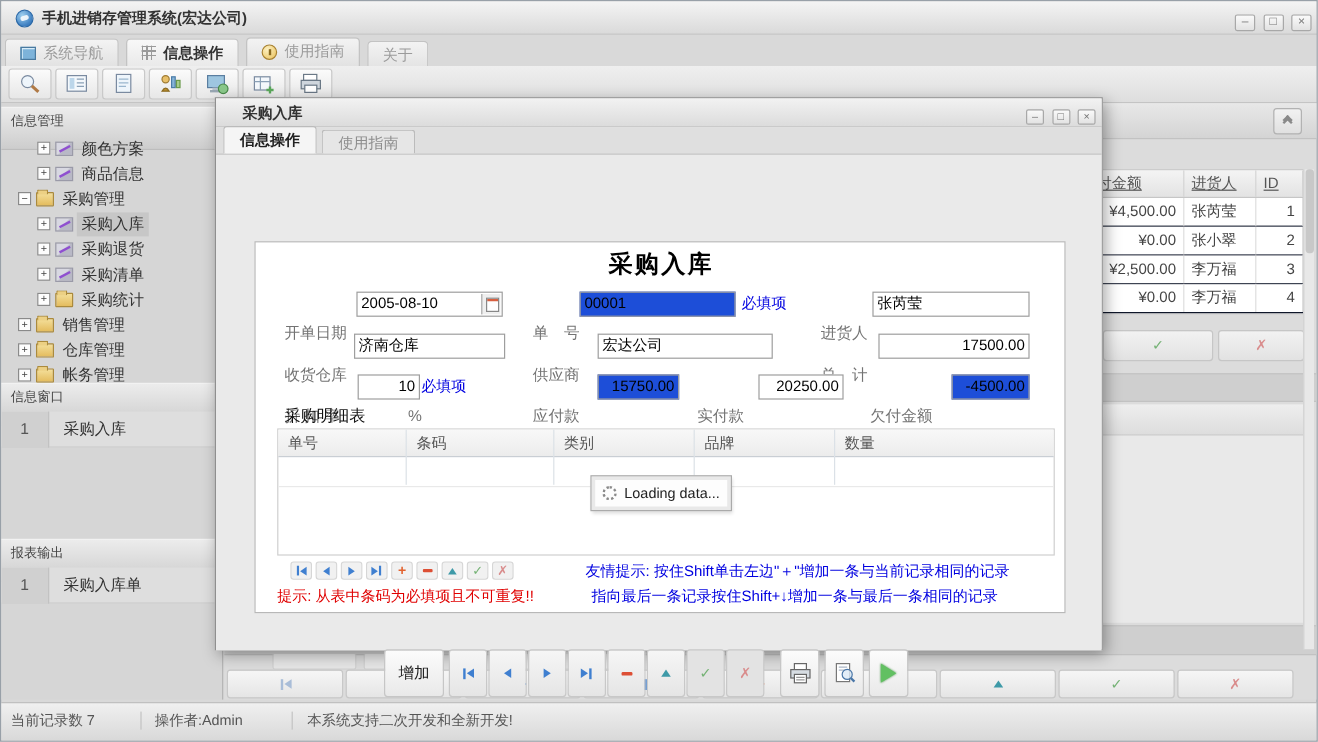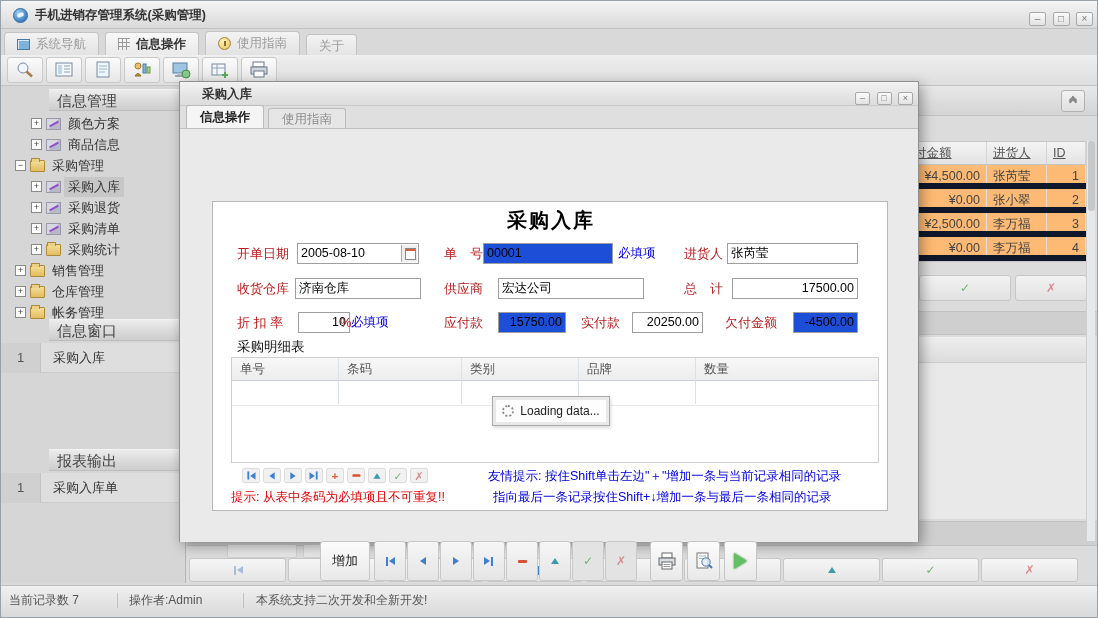--- a/index.html
+++ b/index.html
@@ -36,23 +36,23 @@
   .ic-clock::after{content:"";position:absolute;left:5px;top:3px;width:2px;height:5px;background:#8a6a20;}
 
   
   #toolbar{left:0;top:54px;width:1098px;height:31px;background:linear-gradient(#efefef,#dedede);
            border-bottom:1px solid #c4c4c4;display:flex;align-items:center;padding-left:6px;gap:3px;}
   .tool-btn{width:36px;height:26px;border:1px solid #c9c9c9;border-radius:3px;
             background:linear-gradient(#fbfbfb,#e7e7e7);display:flex;align-items:center;justify-content:center;}
 
   
   #sidebar{left:0;top:85px;width:185px;height:497px;background:#d6d6d6;border-right:1px solid #b6b6b6;}
-  .panel-header{position:absolute;left:0;width:185px;height:22px;line-height:22px;
+  .panel-header{position:absolute;left:0;width:185px;height:36px;line-height:22px;
       background:linear-gradient(#ececec,#cdcdcd);border-top:1px solid #f2f2f2;border-bottom:1px solid #bdbdbd;
-      font-size:15px;color:#444;padding-left:8px;margin-left:48px;}
+      font-size:11px;color:#444;padding-left:8px;}
   #tree{position:absolute;left:0;top:27px;width:185px;height:206px;}
   .tree-row{position:relative;height:21px;display:flex;align-items:center;font-size:13px;color:#333;}
   .expand-box{width:11px;height:11px;border:1px solid #8a8a8a;background:#fdfdfd;font-size:9px;line-height:9px;
       text-align:center;color:#444;flex:none;}
   .tree-icon{width:15px;height:12px;margin:0 3px 0 4px;flex:none;position:relative;}
   .tree-icon.folder{background:linear-gradient(#f4df9a,#e4bc5e);border:1px solid #ab8a3c;border-radius:1px;}
   .tree-icon.folder::before{content:"";position:absolute;left:0;top:-3px;width:7px;height:3px;
       background:#ecd084;border:1px solid #ab8a3c;border-bottom:none;border-radius:1px 1px 0 0;}
   .tree-icon.tool{background:linear-gradient(135deg,#d8d8e2 45%,#b8b8c6 55%);border:1px solid #9a9aa8;}
   .tree-icon.tool::after{content:"";position:absolute;left:2px;top:4px;width:10px;height:2px;
@@ -68,21 +68,21 @@
   
   #content-bg{left:186px;top:85px;width:912px;height:497px;background:#dcdcdc;}
   #bg-head{left:0;top:0;width:912px;height:30px;background:linear-gradient(#e8e8e8,#d4d4d4);
       border-bottom:1px solid #c2c2c2;}
   #collapse-btn{left:874px;top:4px;width:24px;height:22px;border:1px solid #b2b2b2;border-radius:3px;
       background:linear-gradient(#f2f2f2,#e0e0e0);display:flex;flex-direction:column;align-items:center;justify-content:center;}
   .chev{width:6px;height:6px;border-top:2px solid #8a8a8a;border-left:2px solid #8a8a8a;transform:rotate(45deg);margin:-2px 0;}
   #bg-table{left:720px;top:55px;width:180px;background:#e9e9e9;border:1px solid #c6c6c6;font-size:12.5px;color:#444;}
   .bgt-head{display:flex;height:23px;background:linear-gradient(#f4f4f4,#e3e3e3);border-bottom:1px solid #c6c6c6;color:#555;}
   .bgt-head span{line-height:22px;padding:0 6px;border-right:1px solid #d4d4d4;text-decoration:underline;}
-  .bgt-row{display:flex;height:24px;border-bottom:6px solid #0f172a;background:#fdba74;}
+  .bgt-row{display:flex;height:24px;border-bottom:1px solid #0f172a;background:#ffffff;}
   .bgt-row span{line-height:23px;padding:0 6px;border-right:1px solid #dedede;white-space:nowrap;overflow:hidden;}
   .money{text-align:right;}
   .bg-btn{position:absolute;height:26px;border:1px solid #c6c6c6;border-radius:3px;
       background:linear-gradient(#f2f2f2,#e2e2e2);display:flex;align-items:center;justify-content:center;
       font-size:13px;font-weight:bold;}
   .band{position:absolute;left:0;width:912px;background:#cfcfcf;border-top:1px solid #c2c2c2;border-bottom:1px solid #c2c2c2;}
   #bg-panel2h{left:0;top:251px;width:900px;height:26px;background:linear-gradient(#eeeeee,#dddddd);border-bottom:1px solid #cbcbcb;}
   #bg-panel2b{left:0;top:277px;width:900px;height:156px;background:#e9e9e9;}
   .ghost{position:absolute;height:14px;background:#e6e6e6;border:1px solid #cfcfcf;border-radius:2px;}
   #bg-scroll{left:899px;top:55px;width:9px;height:400px;background:#e8e8e8;border-left:1px solid #d0d0d0;}
@@ -121,21 +121,21 @@
   #dlg-controls{right:5px;top:5px;}
   #dlg-controls .winbtn{width:15px;height:13px;font-size:9px;line-height:10px;}
   #dlg-tabs{left:0;top:24px;width:738px;height:23px;background:#dfdfdf;border-bottom:1px solid #c0c0c0;}
   .dtab{position:absolute;bottom:0;padding:0 13px;font-size:12.5px;border:1px solid #bbbbbb;border-bottom:none;
       border-radius:3px 3px 0 0;background:#e6e6e6;color:#8c8c8c;height:20px;line-height:20px;}
   .dtab.active{height:23px;line-height:23px;background:#f5f5f5;color:#222;font-weight:bold;}
   #dlg-body{left:0;top:47px;width:738px;height:413px;background:#eaeaea;}
 
   #form-panel{left:32px;top:72px;width:676px;height:310px;background:#ffffff;border:1px solid #b8b8b8;}
   #form-heading{left:0;top:5px;width:676px;text-align:center;font-size:20px;font-weight:bold;color:#000;letter-spacing:2px;}
-  .flabel{position:absolute;font-size:13px;color:#b91c1c;height:21px;line-height:21px;white-space:pre;}
+  .flabel{position:absolute;font-size:13px;color:#737373;height:21px;line-height:21px;white-space:pre;margin-top:24px;}
   .field{position:absolute;height:21px;border:1px solid #9e9e9e;background:#fff;font-size:12.5px;color:#000;
       line-height:19px;padding:0 3px;white-space:nowrap;overflow:hidden;}
   .field.gray{background:#1d4ed8;}
   .field.num{text-align:right;}
   .req{position:absolute;font-size:12.5px;color:#0000e0;height:21px;line-height:21px;}
   #cal-btn{position:absolute;right:1px;top:1px;width:16px;height:17px;background:#efefef;border-left:1px solid #a8a8a8;}
   #cal-btn::after{content:"";position:absolute;left:3px;top:3px;width:9px;height:10px;background:#fff;border:1px solid #888;
       box-shadow:inset 0 2px 0 #d86040;}
 
   #detail-label{left:24px;top:136px;font-size:13.5px;color:#111;}
@@ -166,21 +166,21 @@
   .play-tri{width:0;height:0;border-top:8px solid transparent;border-bottom:8px solid transparent;
       border-left:13px solid #62c062;filter:drop-shadow(0 0 1px #3f8f3f);}
 </style>
 </head>
 <body>
 
 <div id="screen">
 
   <div id="titlebar" class="abs">
     <div id="app-icon" class="abs"></div>
-    <div id="app-title" class="abs">手机进销存管理系统(采购管理)</div>
+    <div id="app-title" class="abs">手机进销存管理系统(宏达公司)</div>
     <div id="win-controls" class="abs">
       <span class="winbtn">–</span>
       <span class="winbtn">□</span>
       <span class="winbtn">×</span>
     </div>
   </div>
 
   <div id="ribbon-tabs" class="abs"><div class="rtab">
         <span class="ic-panel"></span>
         <span>系统导航</span>

